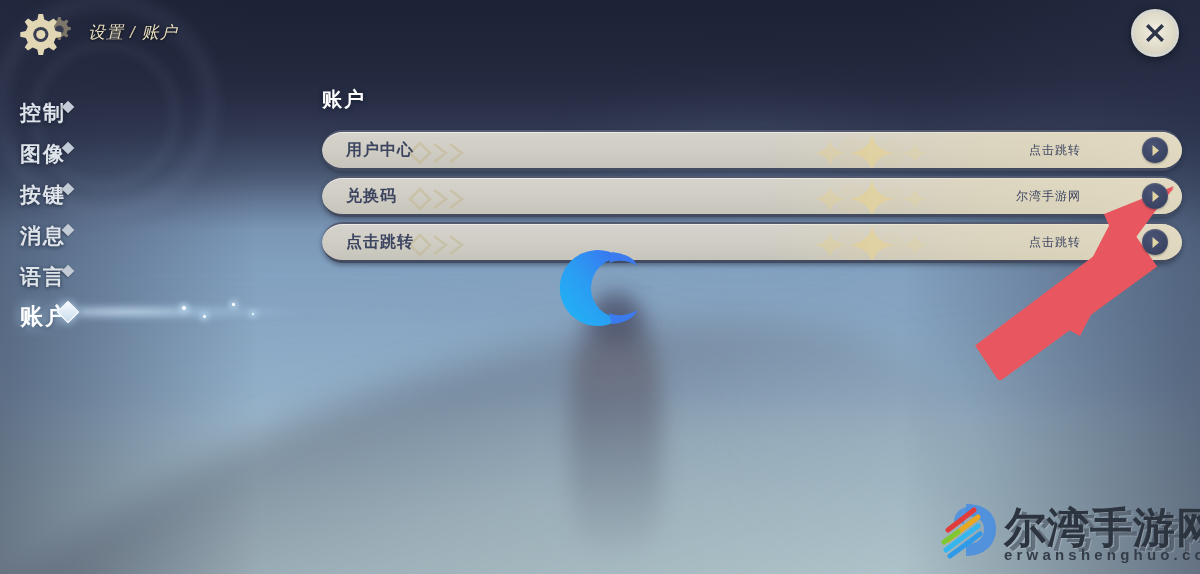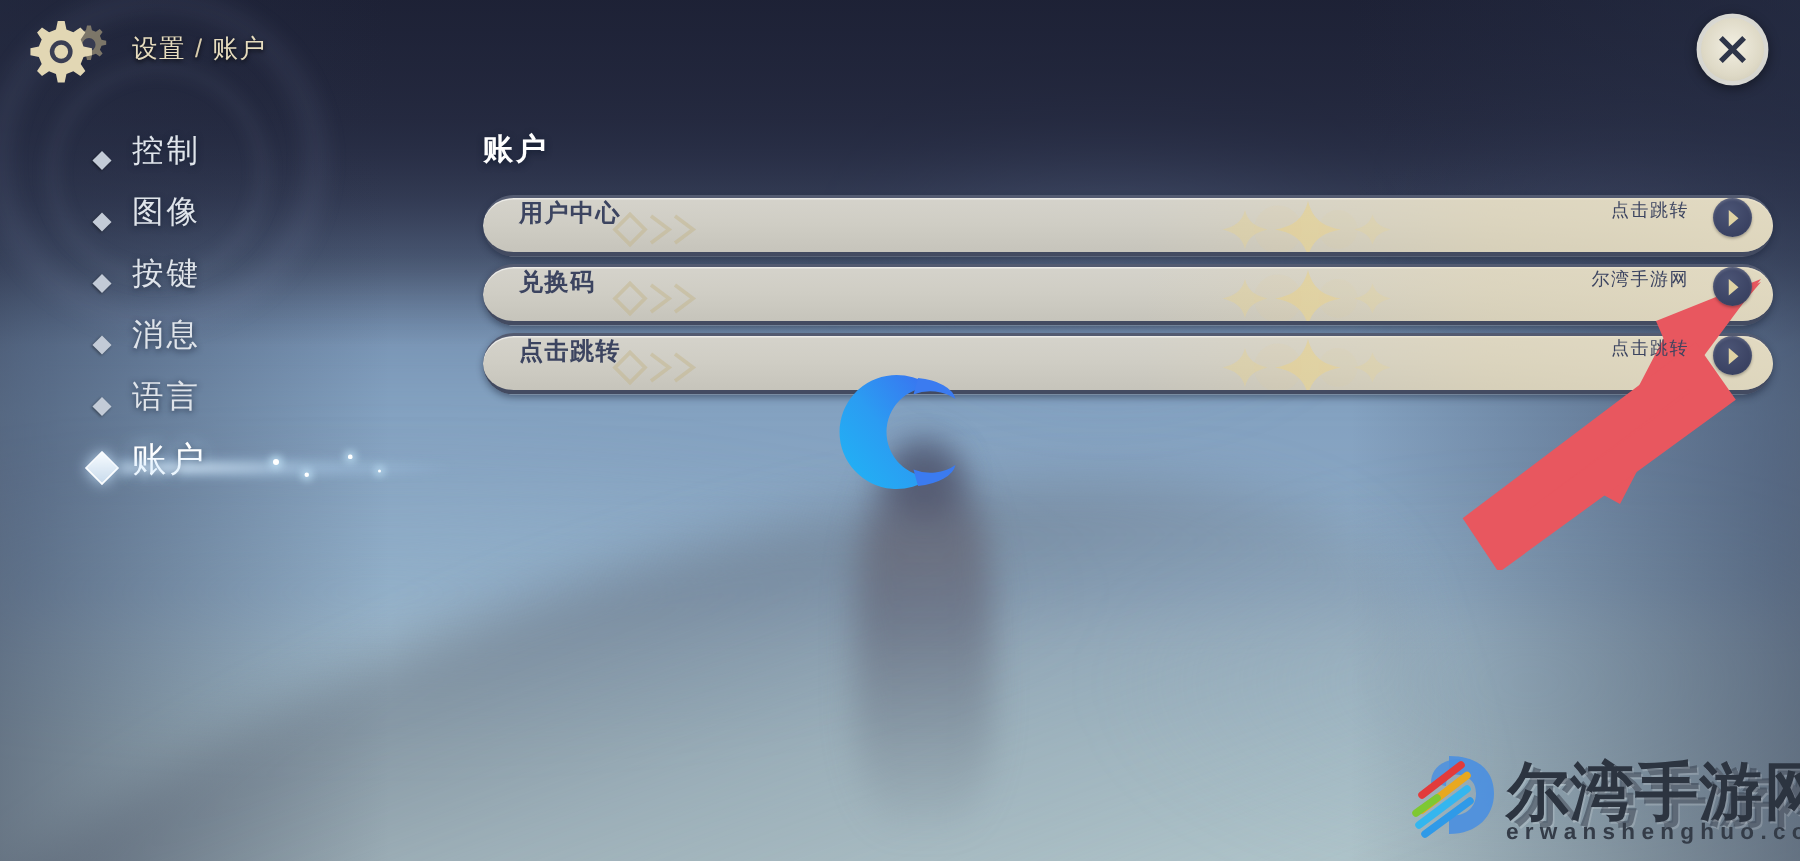--- a/index.html
+++ b/index.html
@@ -105,21 +105,21 @@
     filter:blur(6px);
   }
   #bg .ornament2{
     position:absolute; left:30px; top:40px; width:150px; height:150px;
     border-radius:50%;
     border:10px solid rgba(150,165,205,.07);
     filter:blur(5px);
   }
 
   
-  #header{ position:absolute; left:0; top:0; width:1200px; height:70px; }
+  #header{ position:absolute; left:0; top:0; width:1200px; height:70px;font-style:italic; }
   .gear-wrap{ position:absolute; left:14px; top:10px; width:60px; height:50px; }
 
   .breadcrumb{
     position:absolute; left:88px; top:21px;
     font-size:17px; letter-spacing:1px;
     color:#e6dcbe;
     text-shadow:0 1px 3px rgba(0,0,0,.75);
     white-space:nowrap;
   }
   .breadcrumb .sep{ margin:0 6px; color:#d8cdae; }
@@ -132,24 +132,24 @@
     box-shadow:0 2px 8px rgba(0,0,0,.45);
     display:flex; align-items:center; justify-content:center;
     cursor:pointer;
   }
 
   
   #sidebar{ position:absolute; left:0; top:86px; width:300px; }
   .nav-item{
     position:relative;
     height:41px;
-    display:flex; align-items:flex-start;
-    padding-left:68px;
+    display:flex; align-items:flex-end;
     cursor:pointer;
     user-select:none;
+    font-weight:bold;
   }
   .nav-diamond{
     position:absolute; left:68px; top:50%;
     width:9px; height:9px;
     transform:translate(-50%,-50%) rotate(45deg);
     background:#c3cbd7;
     box-shadow:0 1px 2px rgba(0,0,0,.4);
   }
   .nav-label{
     margin-left:20px;
@@ -189,22 +189,23 @@
   .row{
     position:relative;
     height:41px;
     margin-bottom:5px;
     border-radius:21px;
     background:linear-gradient(180deg,#d5d3cb 0%,#cfcdc4 50%,#c6c4bb 100%);
     border-top:2px solid rgba(70,80,104,.9);
     border-bottom:3px solid rgba(55,63,88,.92);
     box-shadow:0 2px 5px rgba(20,28,48,.45), inset 0 1px 0 rgba(255,255,255,.55);
     overflow:hidden;
-    display:flex; 
+    display:flex; align-items:center;
     cursor:pointer;
+    gap:45px;
   }
   
   .row-orn{
     position:absolute; left:84px; top:6px; width:70px; height:30px;
     opacity:.5; pointer-events:none;
   }
   
   .row-sparkles{
     position:absolute; right:200px; top:0; width:230px; height:100%;
     pointer-events:none; opacity:.85;

